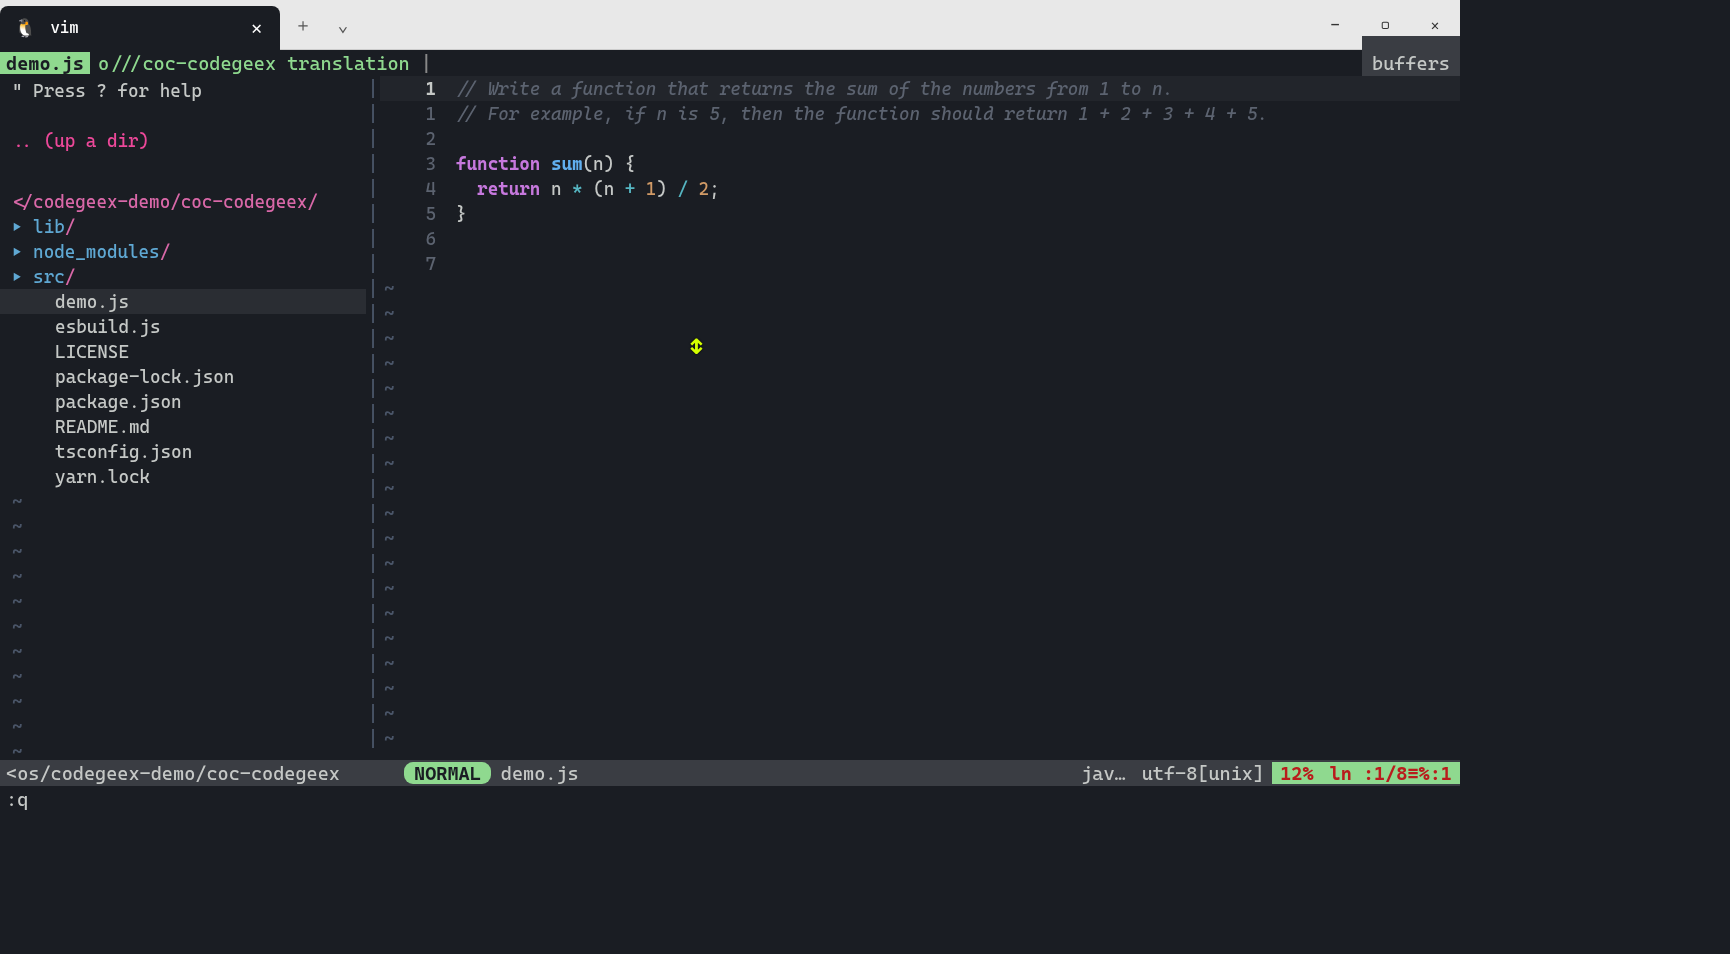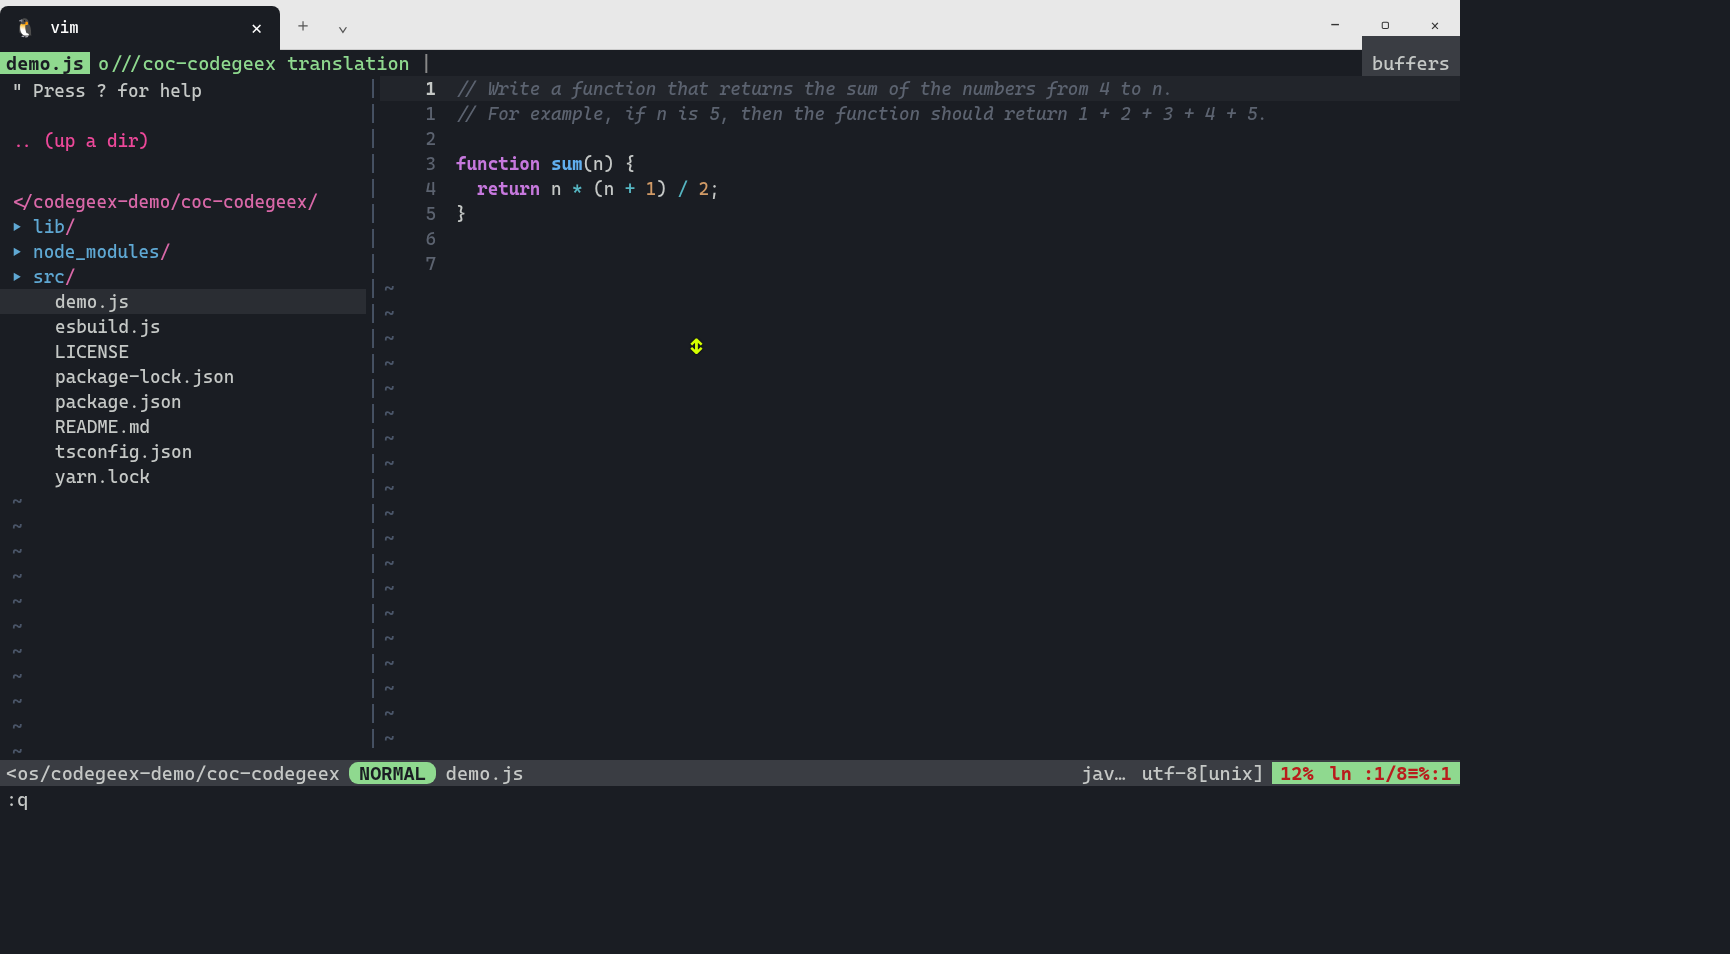--- a/index.html
+++ b/index.html
@@ -135,21 +135,21 @@
   display: flex;
   align-items: center;
   font-size: 19px;
   background: #3a3d43;
   color: #c5c8c6;
 }
 .status-left {
   background: #3a3d43;
   color: #c5c8c6;
   padding: 0 6px;
-  width: 349px;
+  width: 404px;
   white-space: nowrap;
   overflow: hidden;
 }
 .status-mode {
   background: #8fd98f;
   color: #1a1d23;
   padding: 0 10px;
   font-weight: bold;
   border-radius: 9px;
 }
@@ -268,21 +268,21 @@
       <div>|</div>
       <div>|</div>
       <div>|</div>
       <div>|</div>
       <div>|</div>
     </div>
 
   <div class="editor">
     <div class="gutter-row current-line">
       <div class="lnum-cur">1</div>
-      <div class="code"><span class="comment">// Write a function that returns the sum of the numbers from 4 to n.</span></div>
+      <div class="code"><span class="comment">// Write a function that returns the sum of the numbers from 1 to n.</span></div>
     </div>
     <div class="gutter-row">
       <div class="lnum-rel">1</div>
       <div class="code"><span class="comment">// For example, if n is 5, then the function should return 1 + 2 + 3 + 4 + 5.</span></div>
     </div>
     <div class="gutter-row">
       <div class="lnum-rel">2</div>
       <div class="code"></div>
     </div>
     <div class="gutter-row">

